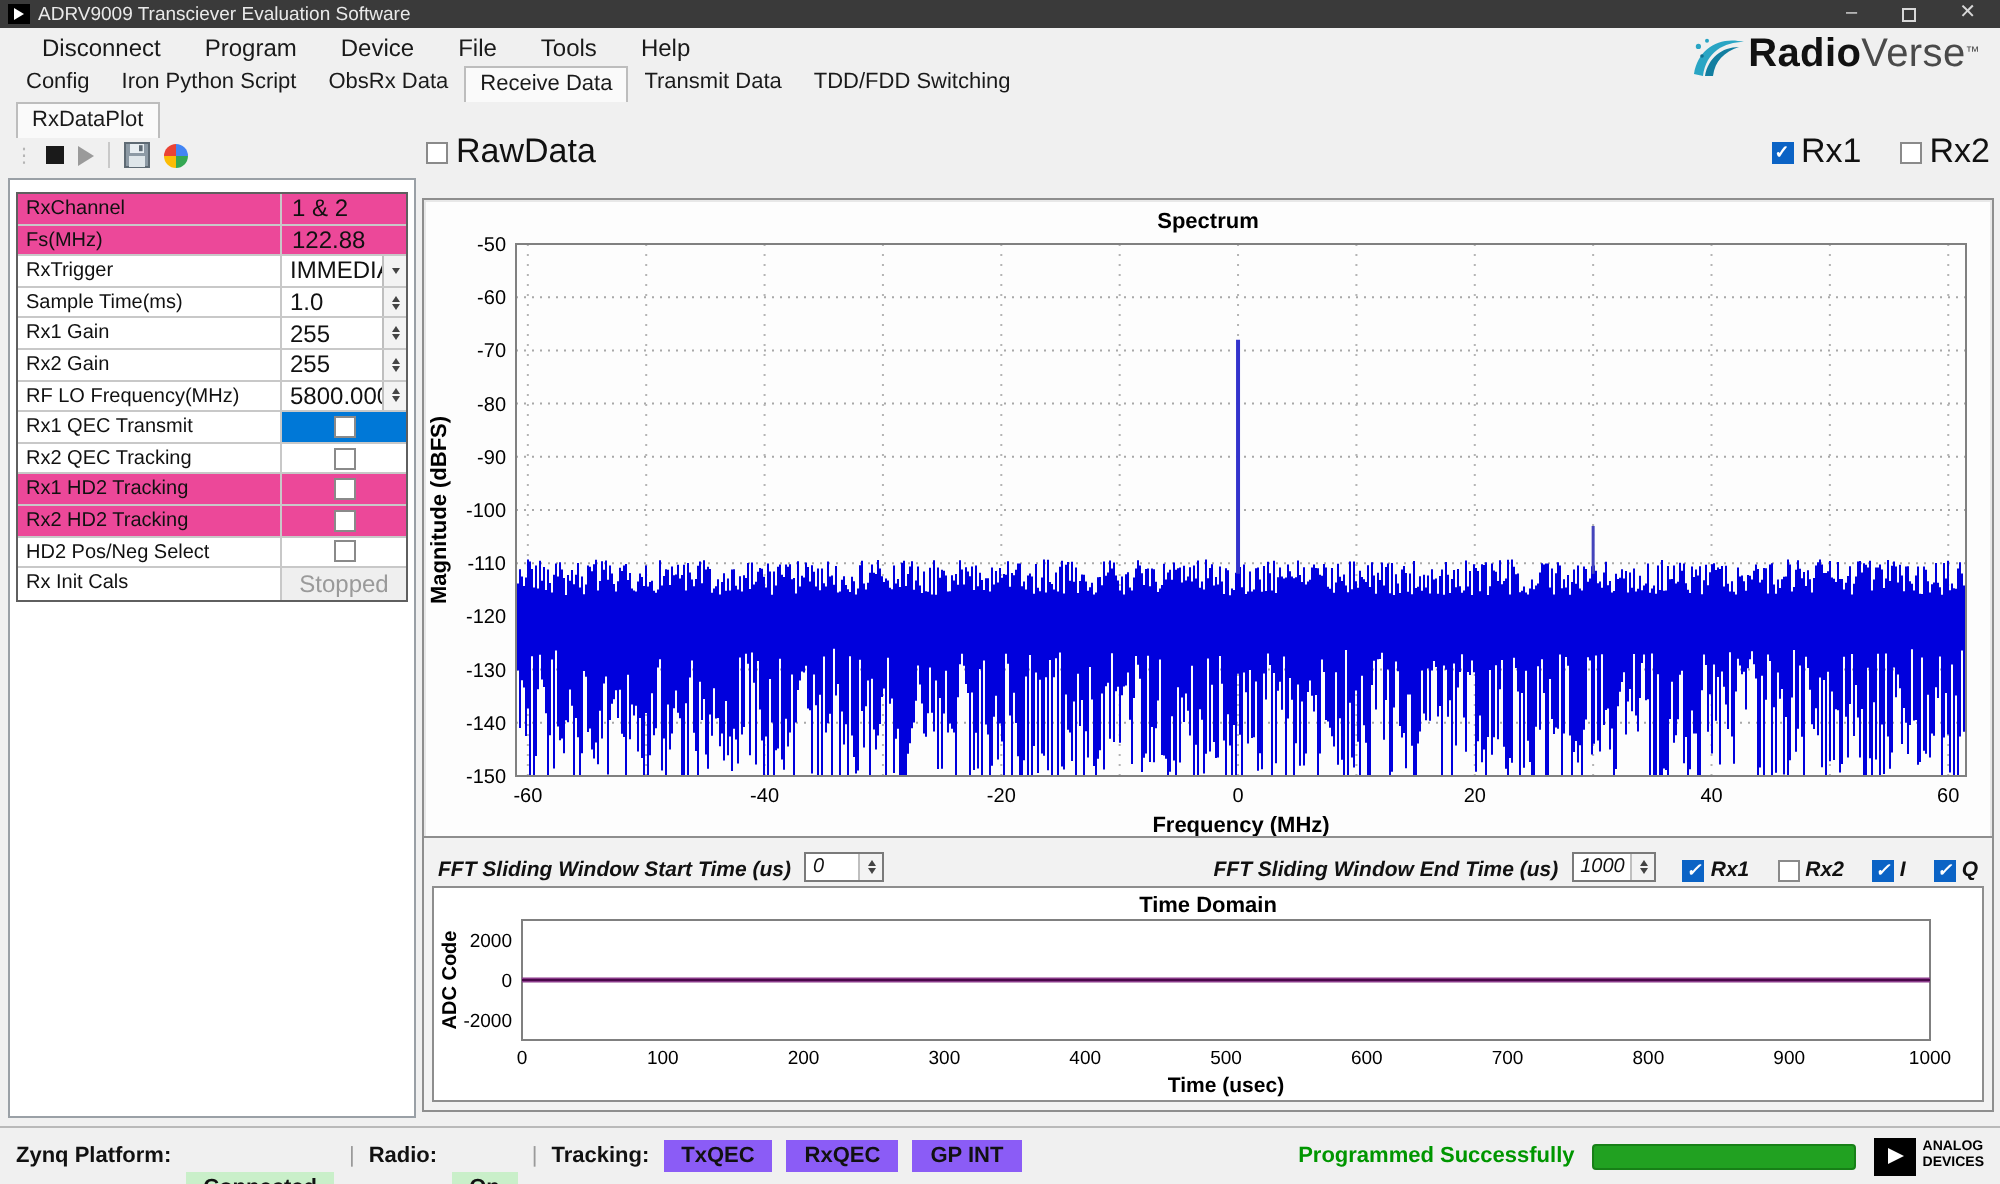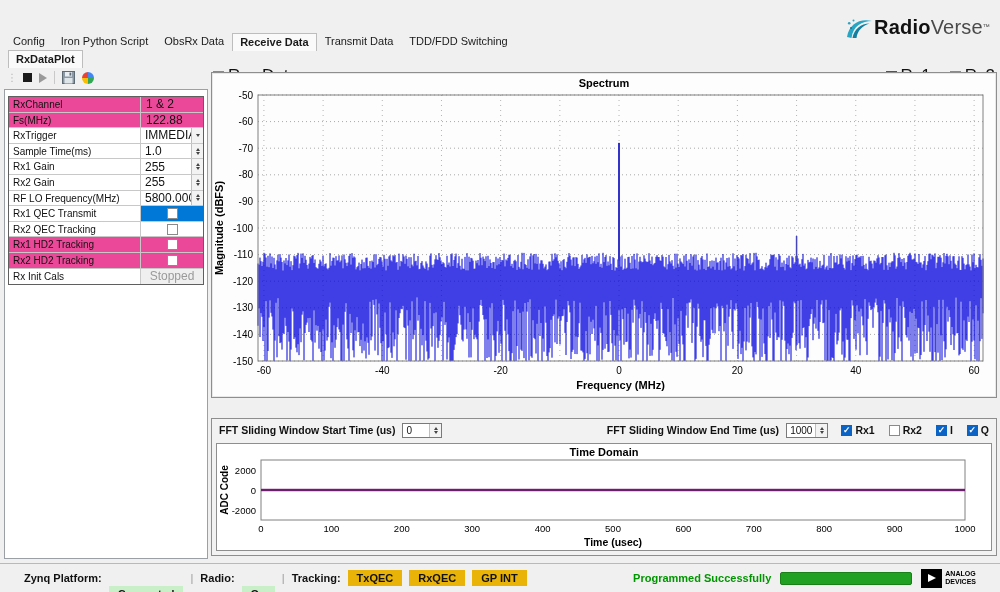--- a/index.html
+++ b/index.html
@@ -19,23 +19,23 @@
   .win-controls span { color:#d8d8d8; font-size:10px; line-height:10px; cursor:default; }
   .wc-max { display:inline-block; width:7px; height:7px; border:1px solid #d8d8d8; }
 
   
   .menubar { position:absolute; top:14px; left:0; right:0; height:19px; display:flex;
              align-items:center; padding-left:10px; }
   .menu-item { font-size:12px; padding:1px 11px; color:#1a1a1a; }
   .tabrow { position:absolute; top:33px; left:0; right:0; height:18px; display:flex;
             align-items:flex-end; padding-left:5px; }
   .tab { font-size:11px; padding:2px 7px 3px; color:#1a1a1a; border:1px solid transparent; }
-  .tab.active { background:#fafafa; border:1px solid #bdbdbd; border-bottom:none;font-weight:bold; }
+  .tab.active { background:#fafafa; border:1px solid #bdbdbd; border-bottom:none; }
   .subtabrow { position:absolute; top:51px; left:0; right:0; height:17px; display:flex;
-               align-items:flex-end; padding-left:8px; }
+               align-items:center; padding-left:8px; }
   .brand { position:absolute; top:16px; right:10px; display:flex; align-items:flex-start; }
   .brand-text { font-size:20px; line-height:22px; letter-spacing:0.2px; }
   .brand-bold { font-weight:bold; color:#111; }
   .brand-light { font-weight:normal; color:#4a4a4a; }
   .brand-tm { font-size:7px; color:#4a4a4a; vertical-align:top; }
 
   
   .main { position:absolute; top:68px; left:0; right:0; bottom:29px; }
 
   .left-col { position:absolute; left:4px; top:0; width:204px; bottom:4px; }
@@ -71,58 +71,77 @@
 
   .checkbox { width:11px; height:11px; border:1px solid #8a8a8a; background:#fff; display:inline-flex;
               align-items:center; justify-content:center; flex:none; }
   .checkbox.checked { background:#0b63c5; border-color:#0b63c5; }
   .checkbox.checked::after { content:"\2713"; color:#fff; font-size:9px; font-weight:bold; line-height:1; }
 
   .right-col { position:absolute; left:211px; right:3px; top:0; bottom:7px; }
   .rawdata-row { position:absolute; top:0; left:2px; right:2px; height:18px; display:flex;
                  align-items:flex-end; gap:5px; font-size:17px; }
   .cb-group { display:flex; align-items:center; gap:4px; }
-  .spectrum-box { position:absolute; top:4px; left:0; right:0; height:326px; background:#fdfdfd;
+  .spectrum-box { position:absolute; top:31px; left:0; right:0; height:326px; background:#fdfdfd;
                   border:1px solid #8e8e8e; box-shadow:inset 0 0 0 1px #e8e8e8; }
   .spectrum-box svg, .time-chart-box svg { display:block; width:100%; height:100%; }
   .fft-box { position:absolute; top:350px; left:0; right:0; bottom:0; background:#f2f2f2;
              border:1px solid #8e8e8e; }
-  .fft-header { height:22px; display:flex; align-items:center; gap:7px; padding:0 7px; font-size:10.5px;
-                font-weight:bold; }
+  .fft-header { height:22px; display:flex; align-items:flex-end; gap:7px; padding:0 7px; font-size:10.5px;
+                font-weight:bold;font-style:italic; }
   .spin-ctl { display:inline-flex; height:15px; border:1px solid #7a7a7a; background:#fff; font-weight:normal; }
   .spin-ctl .spin-val { font-size:10px; padding:1px 3px 0; min-width:26px; }
   .spacer { flex:1; }
   .fft-cb { display:flex; align-items:center; gap:3px; font-weight:bold; font-size:10.5px; }
   .time-chart-box { position:absolute; top:24px; left:4px; right:4px; bottom:4px; background:#fff;
                     border:1px solid #8e8e8e; }
 
   
   .statusbar { position:absolute; bottom:0; left:0; right:0; height:29px; background:#f0f0f0;
-               border-top:1px solid #b9b9b9; display:flex; align-items:center; padding:0 24px; gap:20px;
+               border-top:1px solid #b9b9b9; display:flex; align-items:center; padding:0 8px; gap:20px;
                font-size:11px; }
   .sb-label { font-weight:bold; }
   .sb-badge { padding:2px 9px; font-weight:bold; }
   .sb-badge.green { background:#c9efc9;margin-top:32px; }
-  .sb-badge.gray { background:#eab308; }
+  .sb-badge.gray { background:#8b5cf6; }
   .sb-sep { color:#9a9a9a; }
   .sb-right { margin-left:auto; display:flex; align-items:center; gap:9px; }
   .sb-message { font-weight:bold; font-size:11px; }
   .progressbar { width:132px; height:13px; background:#21a121; border:1px solid #178017; border-radius:2px; }
   .adi-logo { display:flex; align-items:center; gap:3px; }
   .adi-mark { width:21px; height:19px; background:#000; display:flex; align-items:center; justify-content:center; }
   .adi-mark .tri { width:0; height:0; border-top:4.5px solid transparent; border-bottom:4.5px solid transparent;
                    border-left:8px solid #fff; }
   .adi-text { font-size:7px; font-weight:bold; line-height:1.15; color:#000; }
 </style>
 </head>
 <body>
 
 <div class="app">
 
-
+  <div class="titlebar">
+    <span class="app-icon">
+        <span class="tri"></span>
+      </span>
+    <span class="title">ADRV9009 Transciever Evaluation Software</span>
+    <span class="win-controls">
+      <span>–</span>
+      <span class="wc-max"></span>
+      <span>✕</span>
+    </span>
+  </div>
+
+  <div class="menubar" id="menubar">
+      <span class="menu-item">Disconnect</span>
+      <span class="menu-item">Program</span>
+      <span class="menu-item">Device</span>
+      <span class="menu-item">File</span>
+      <span class="menu-item">Tools</span>
+      <span class="menu-item">Help</span>
+    </div>
 
   <div class="tabrow" id="tabbar">
       <span class="tab">Config</span>
       <span class="tab">Iron Python Script</span>
       <span class="tab">ObsRx Data</span>
       <span class="tab active">Receive Data</span>
       <span class="tab">Transmit Data</span>
       <span class="tab">TDD/FDD Switching</span>
     </div>
 
@@ -229,20 +248,26 @@
               </div>
             </div>
             <div class="prop-row shaded">
               <div class="prop-label">Rx1 HD2 Tracking</div>
               <div class="prop-value center">
                 <span class="checkbox"></span>
               </div>
             </div>
             <div class="prop-row shaded">
               <div class="prop-label">Rx2 HD2 Tracking</div>
+              <div class="prop-value center">
+                <span class="checkbox"></span>
+              </div>
+            </div>
+            <div class="prop-row">
+              <div class="prop-label">HD2 Pos/Neg Select</div>
               <div class="prop-value center">
                 <span class="checkbox"></span>
               </div>
             </div>
             <div class="prop-row">
               <div class="prop-label">Rx Init Cals</div>
               <div class="prop-value stopped">Stopped</div>
             </div>
           </div>
       </div>

